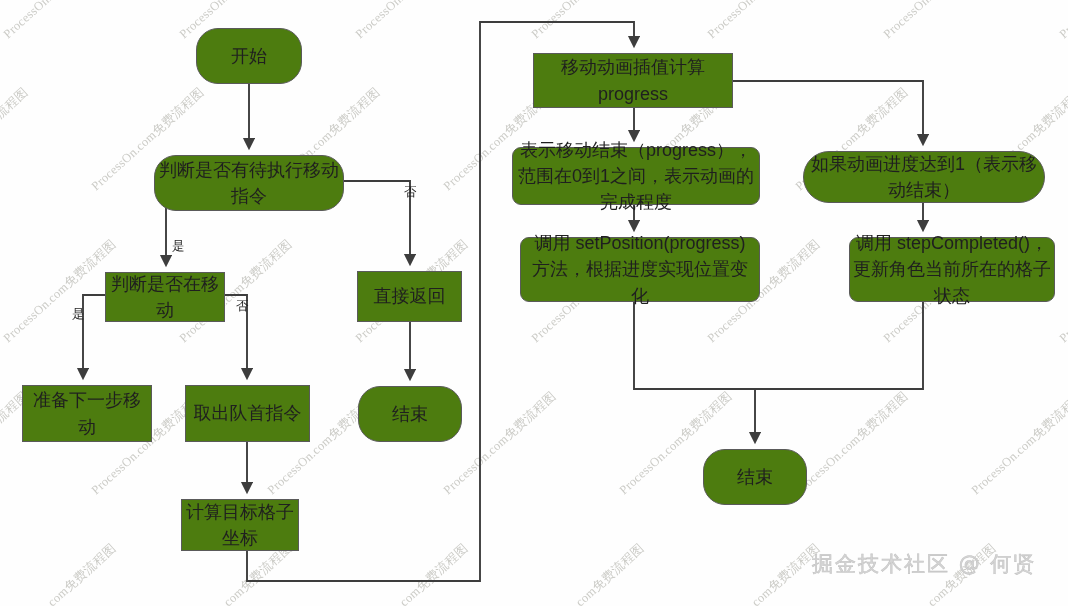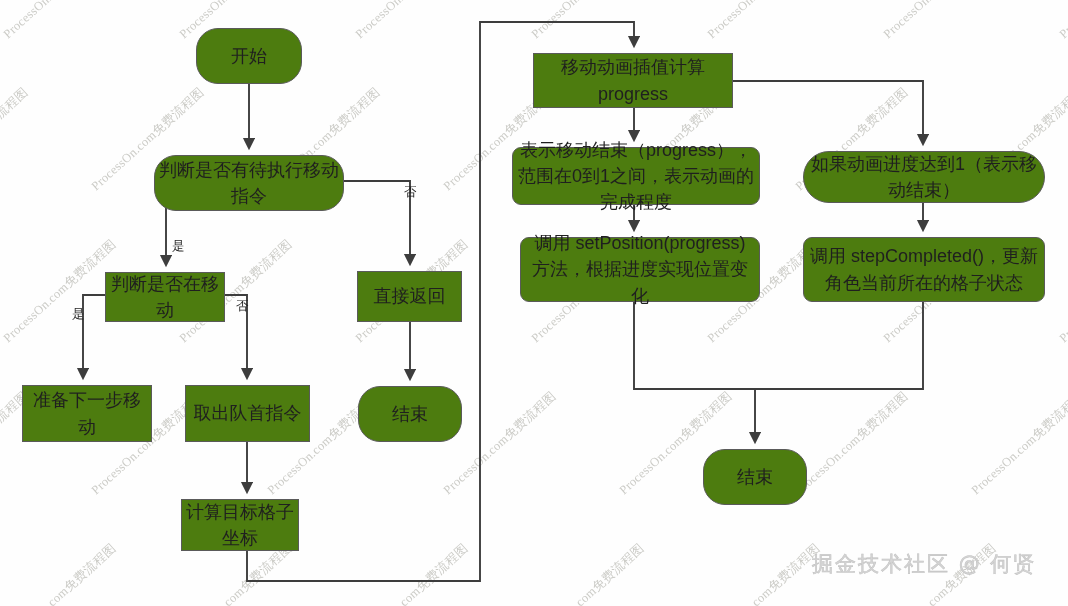--- a/index.html
+++ b/index.html
@@ -179,21 +179,21 @@
       </div>
       <div class="node round" style="left: 512px; top: 147px; width: 248px; height: 58px;">
         <span>表示移动结束（progress），范围在0到1之间，表示动画的完成程度</span>
       </div>
       <div class="node round" style="left: 520px; top: 237px; width: 240px; height: 65px;">
         <span>调用 setPosition(progress) 方法，根据进度实现位置变化</span>
       </div>
       <div class="node round" style="left: 803px; top: 151px; width: 242px; height: 52px; border-radius: 26px;">
         <span>如果动画进度达到1（表示移动结束）</span>
       </div>
-      <div class="node round" style="left: 803px; top: 237px; width: 242px; height: 65px;">
+      <div class="node round" style="left: 849px; top: 237px; width: 206px; height: 65px;">
         <span>调用 stepCompleted()，更新角色当前所在的格子状态</span>
       </div>
       <div class="node term" style="left: 703px; top: 449px; width: 104px; height: 56px;">
         <span>结束</span>
       </div>
     </div>
   <div id="labels">
       <div class="elabel" style="left: 172px; top: 240px;">是</div>
       <div class="elabel" style="left: 404px; top: 186px;">否</div>
       <div class="elabel" style="left: 72px; top: 308px;">是</div>

